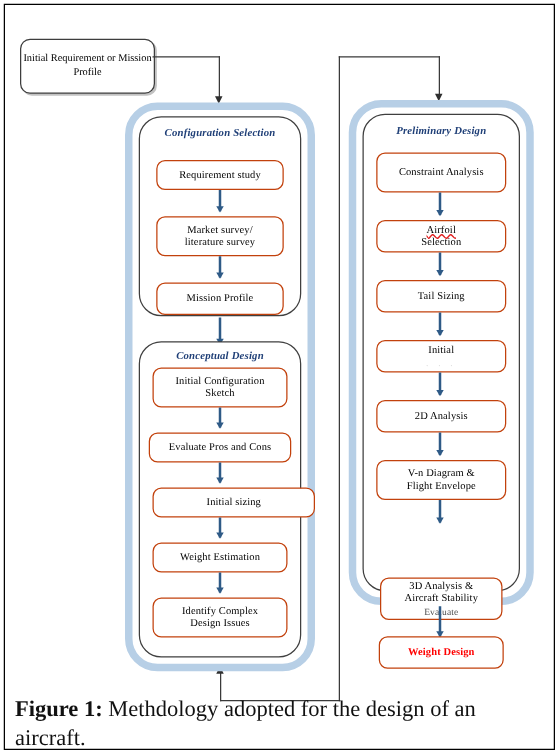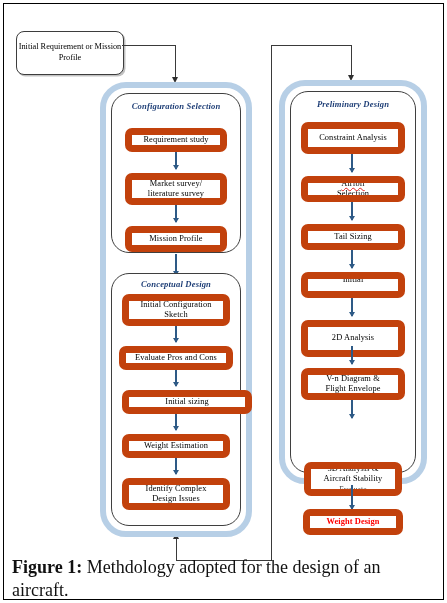--- a/index.html
+++ b/index.html
@@ -27,21 +27,21 @@
     position:absolute;left:4px;top:20px;
     width:439px;height:528px;
     box-sizing:border-box;
   }
 
   
   .node{
     position:absolute;
     box-sizing:border-box;
     background:#ffffff;
-    border:7px solid #c2410c;
+    border:1px solid #c2410c;
     border-radius:7px;
     display:flex;
     align-items:center;
     justify-content:center;
     text-align:center;
     font-size:8.4px;
     line-height:1.22;
     letter-spacing:.1px;
     padding:1px 2px;
     overflow:hidden;
@@ -272,21 +272,21 @@
     <div class="arrow-v" style="left:347px;top:230px;height:18px;"></div>
 
     <div class="node" style="left:297px;top:252px;width:104px;height:26px;">
       <div>
         <span>Initial</span>
         <span class="faded">.      .        .</span>
       </div>
     </div>
     <div class="arrow-v" style="left:347px;top:278px;height:18px;"></div>
 
-    <div class="node" style="left:297px;top:300px;width:104px;height:37px;">
+    <div class="node" style="left:297px;top:300px;width:104px;height:26px;">
       <div>
           <span>2D Analysis</span>
         </div>
     </div>
     <div class="arrow-v" style="left:347px;top:326px;height:18px;"></div>
 
     <div class="node" style="left:297px;top:348px;width:104px;height:32px;">
       <div>
         <span>V-n Diagram &amp;</span>
         <span>Flight Envelope</span>

